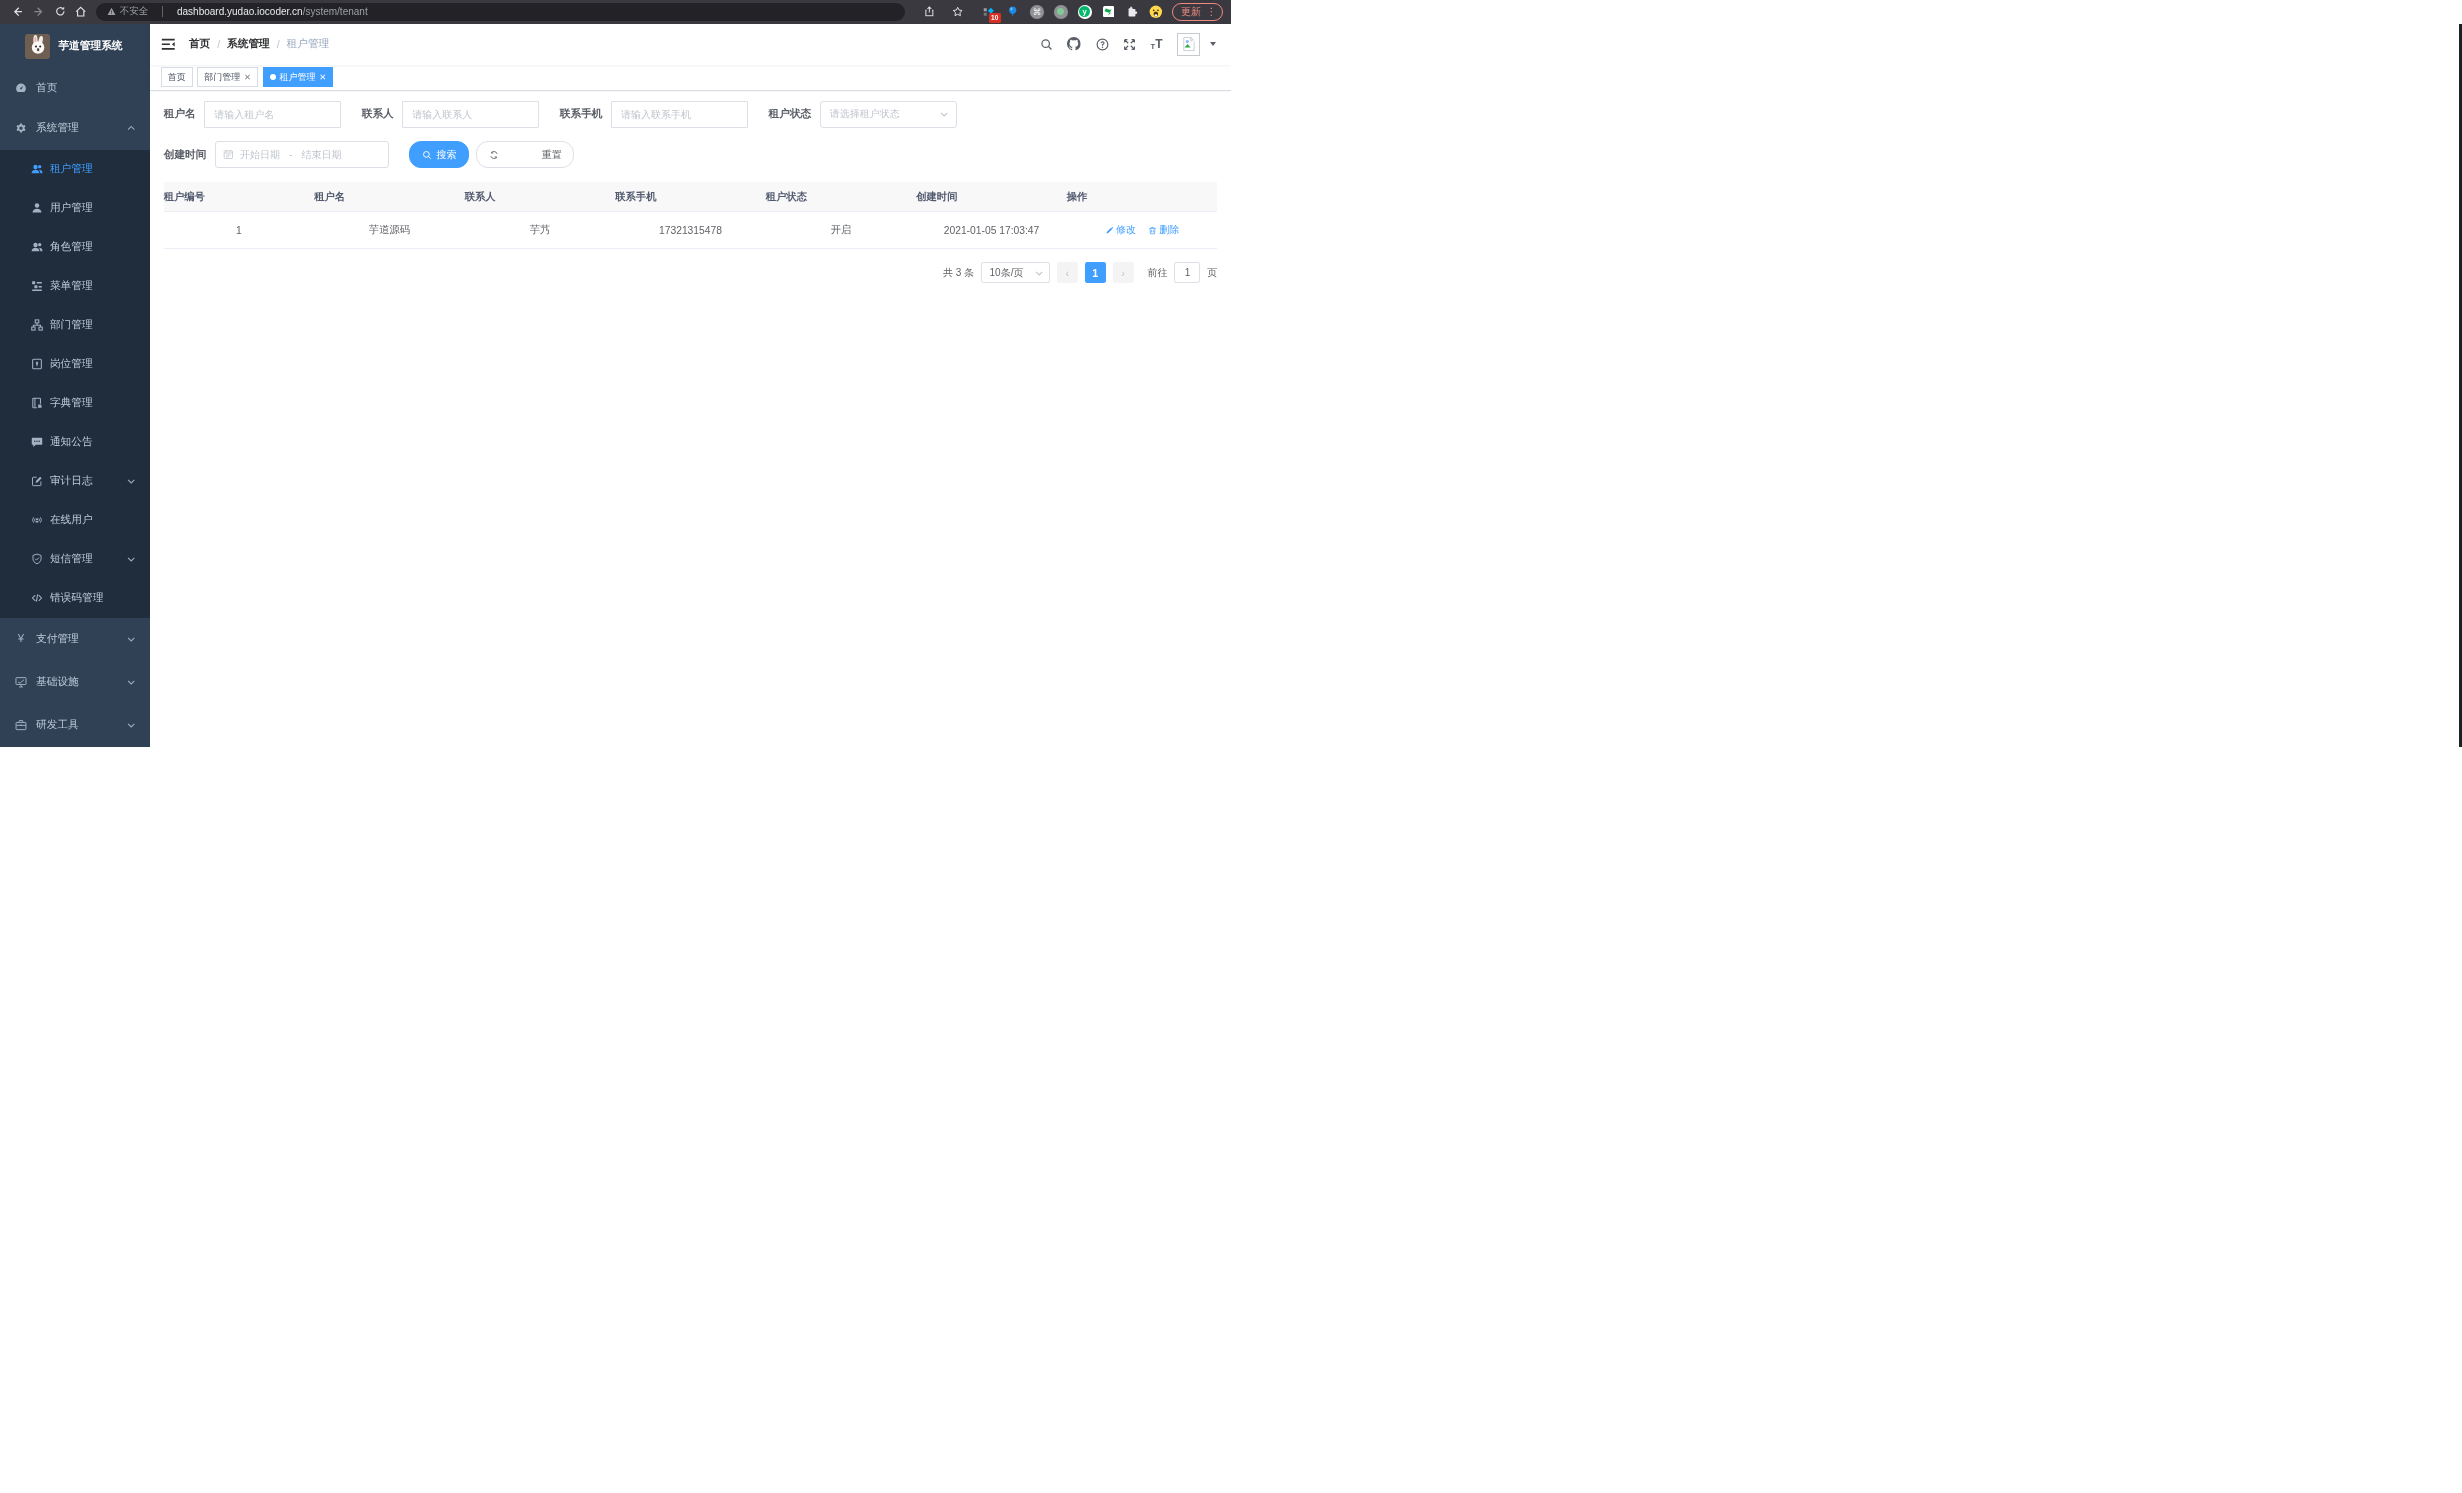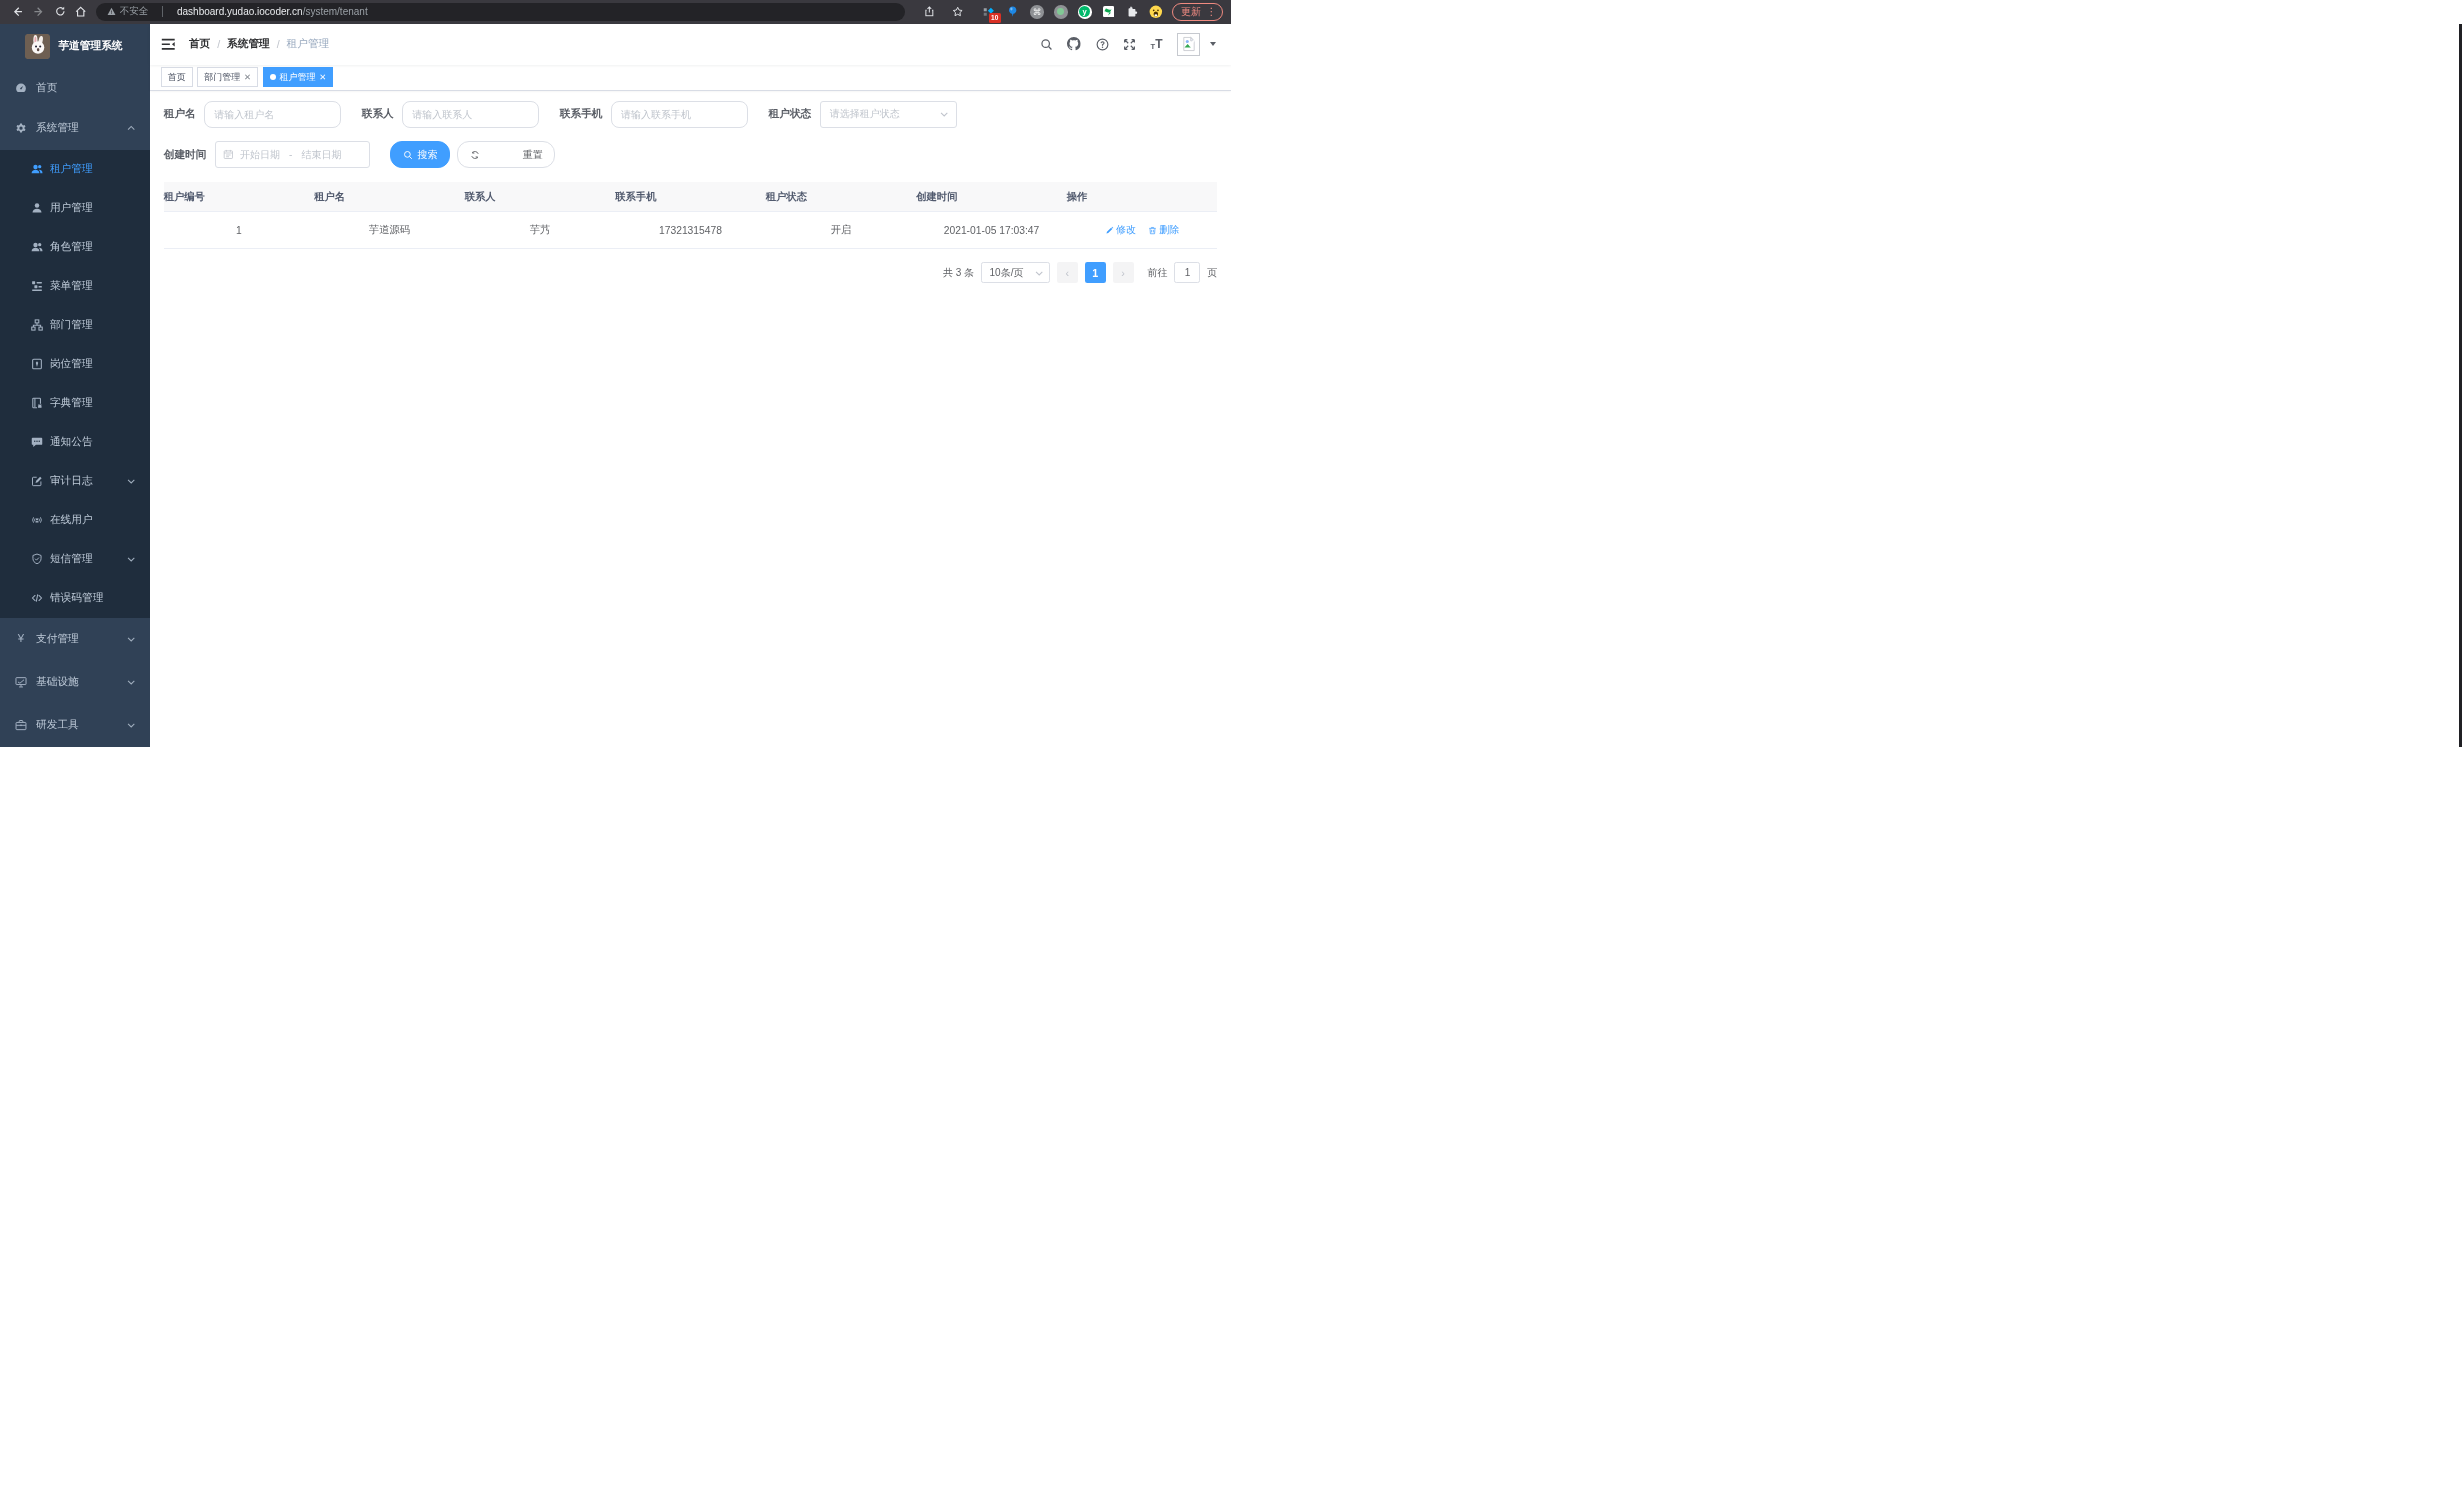--- a/index.html
+++ b/index.html
@@ -59,25 +59,25 @@
   .tag { height:20px; border:0.8px solid #d8dce5; background:#fff; color:#495060; font-size:9px; display:flex; align-items:center; padding:0 6px; gap:3.8px; cursor:pointer; }
   .tag .x { font-size:8.4px; color:#7d828a; cursor:pointer; }
   .tag.active { background:#409eff; border-color:#409eff; color:#fff; }
   .tag.active .x { color:#fff; }
   .dot { width:6px; height:6px; border-radius:50%; background:#fff; }
 
   .content { padding:10px 13.7px 0 13.7px; flex:1; }
   .frow { display:flex; align-items:center; margin-bottom:13.7px; }
   .fgroup { display:flex; align-items:center; margin-right:20.6px; }
   .flabel { font-size:10.7px; font-weight:700; color:#5a5e66; margin-right:8.4px; white-space:nowrap; }
-  .finput { width:137px; height:27px; border:0.8px solid #dcdfe6; border-radius:8px; padding:0 9px; font-size:10px; color:#606266; font-family:inherit; }
+  .finput { width:137px; height:27px; border:0.8px solid #dcdfe6; border-radius:1px; padding:0 9px; font-size:10px; color:#606266; font-family:inherit; }
   .finput::placeholder { color:#bfc4cc; }
   .fselect { width:137px; height:27px; border:0.8px solid #dcdfe6; border-radius:3px; padding:0 7.6px 0 9px; font-size:10px; color:#bfc4cc; display:flex; align-items:center; justify-content:space-between; cursor:pointer; }
   .chev { width:8.4px; height:8.4px; color:#c0c4cc; }
-  .daterange { width:155px; height:27px; border:0.8px solid #dcdfe6; border-radius:3px; display:flex; align-items:center; padding:0 7.6px; gap:6px; color:#bfc4cc; font-size:10px; cursor:text; }
+  .daterange { width:174px; height:27px; border:0.8px solid #dcdfe6; border-radius:3px; display:flex; align-items:center; padding:0 7.6px; gap:6px; color:#bfc4cc; font-size:10px; cursor:text; }
   .daterange .cal { width:10.7px; height:10.7px; color:#c0c4cc; flex:none; }
   .daterange .dsep { color:#bfc4cc; margin:0 3px; }
   .btn { height:27px; border-radius:12px; font-size:10px; display:inline-flex; align-items:center; gap:4.6px; padding:0 11.4px; cursor:pointer; border:0.8px solid transparent; font-family:inherit; }
   .btn svg { width:10px; height:10px; }
   .btn-primary { background:#409eff; border-color:#409eff; color:#fff; }
   .btn-plain { background:#fff; border-color:#dcdfe6; color:#606266;gap:43px; }
   .btn-blue-plain { background:#ecf5ff; border-color:#a8d3ff; color:#409eff; height:25px; }
   .btn-warn-plain { background:#fdf6ec; border-color:#f5dab1; color:#e6a23c; height:25px; }
   .toolbar { display:flex; align-items:center; margin-bottom:10.7px; }
   .toolbar .gap { width:7.6px; }

